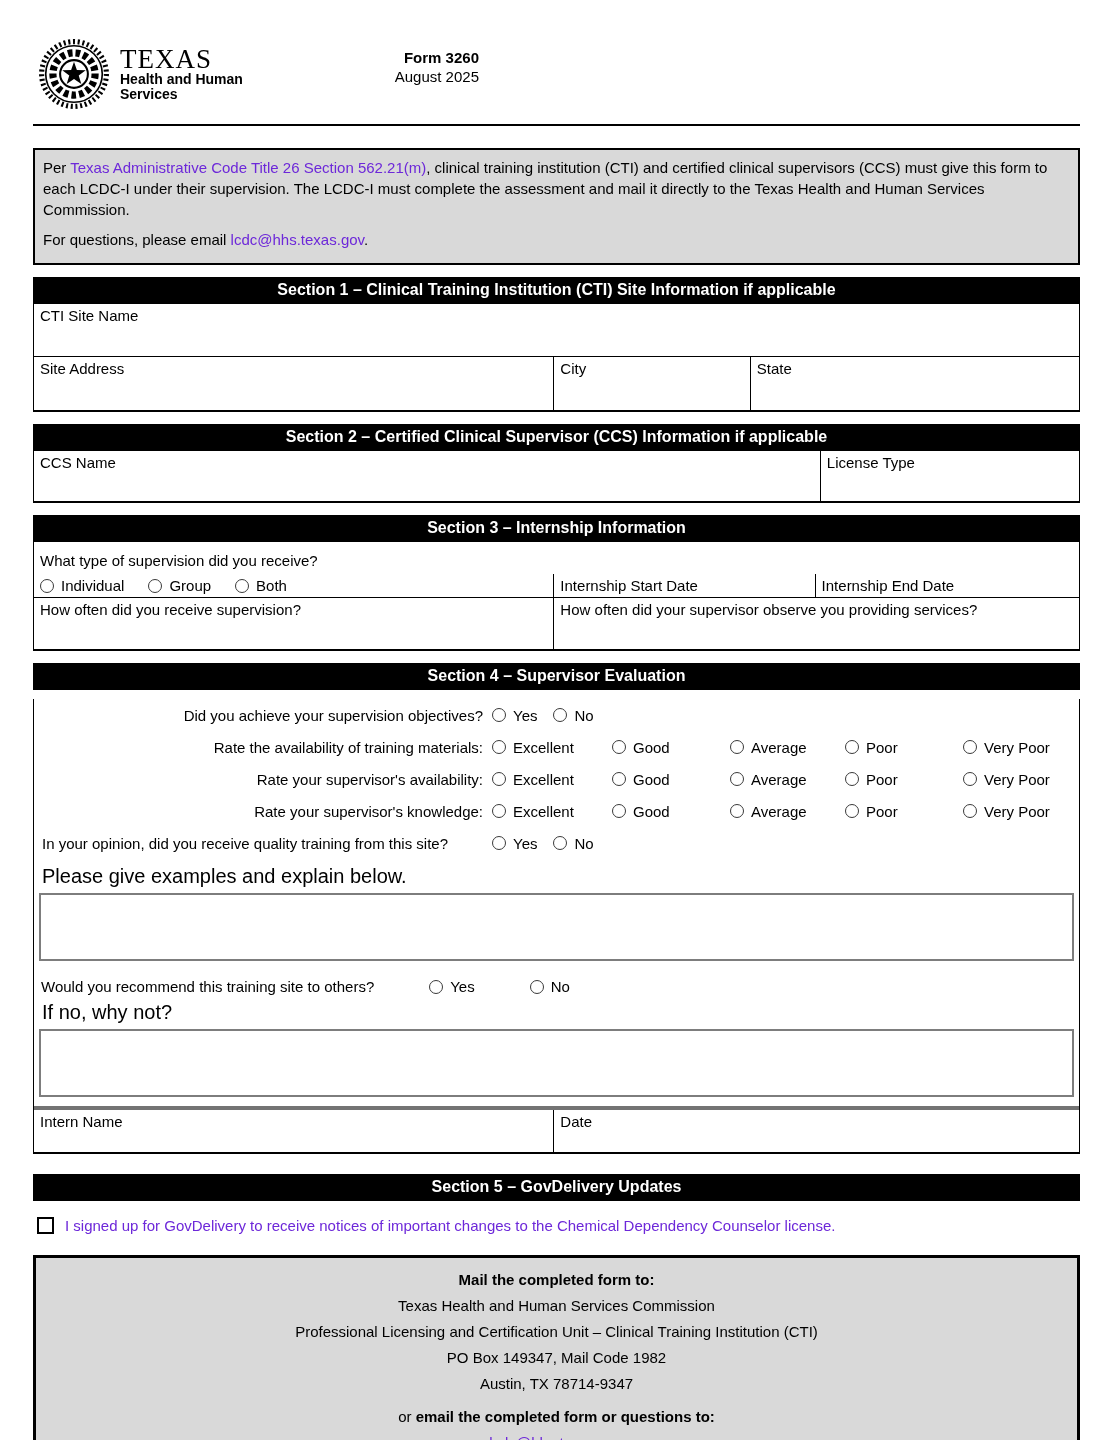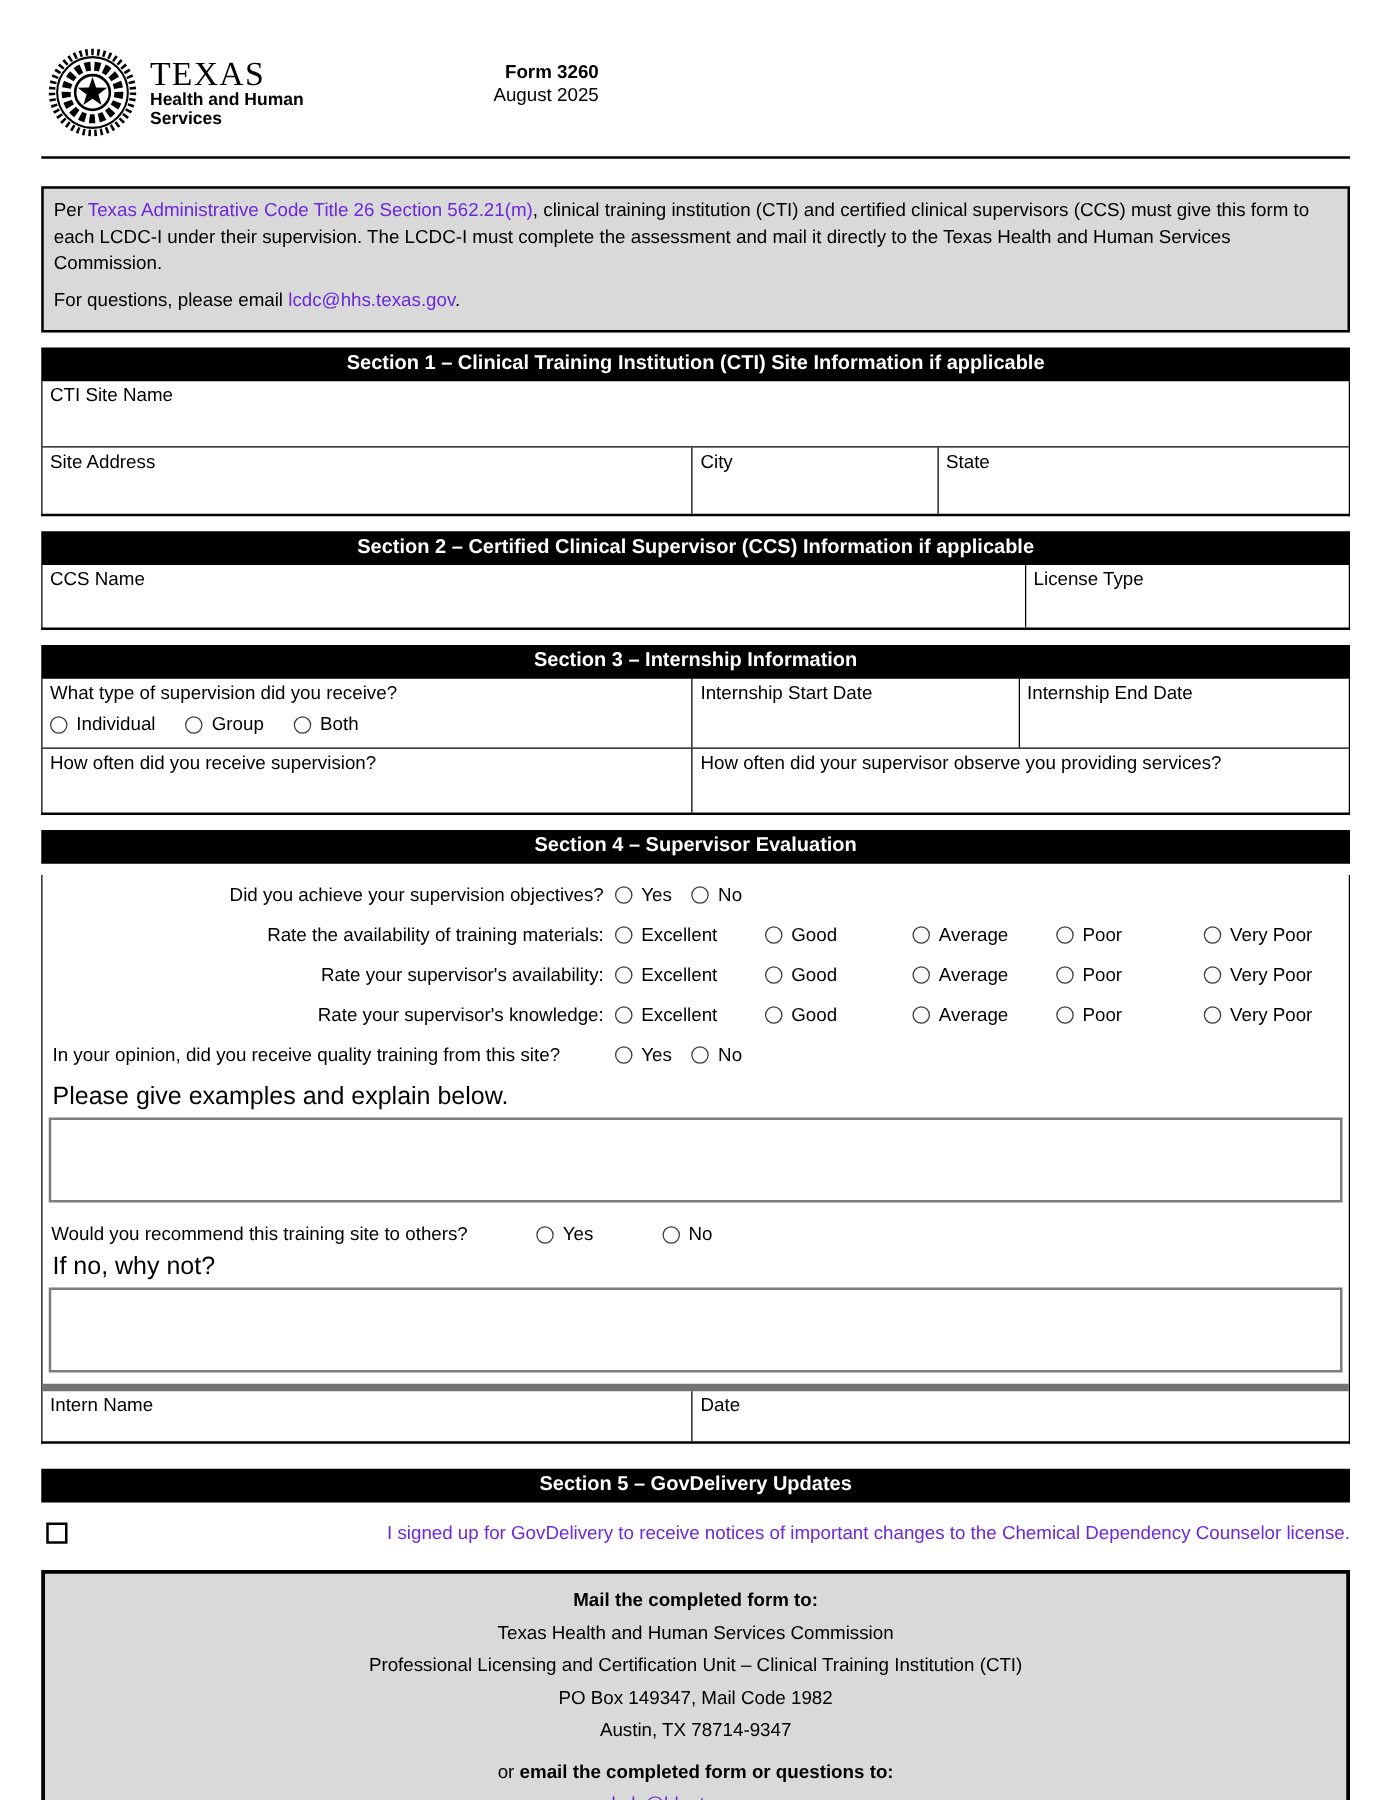--- a/index.html
+++ b/index.html
@@ -38,21 +38,21 @@
   
   .s1-name-row { height:52px; }
   .s1-addr-row { height:54px; }
   .s1-addr { width:49.7%; } .s1-city { width:18.8%; } .s1-state { width:18.6%; } .s1-zip { width:12.9%; }
 
   
   .s2-row { height:50px; }
   .s2-name { width:75.2%; } .s2-lic { width:24.8%; }
 
   
-  .s3-row1 { height:55px; }
+  .s3-row1 { height:55px;align-items:flex-end; }
   .s3-type { width:49.7%; } .s3-start { width:25.0%; } .s3-end { width:25.3%; }
   .s3-row2 { height:52px; }
   .s3-freq { width:49.7%; } .s3-obs { width:50.3%; }
   .radio-line { margin-top:8px; display:flex; align-items:center; }
   .radio-line .radio-opt + .radio-opt { margin-left:24px; }
 
   
   .radio-opt { display:inline-flex; align-items:center; font-size:15px; white-space:nowrap; }
   .radio-circle { display:inline-block; width:14px; height:14px; border:1px solid #3a3a3a; border-radius:50%; background:#fff; margin-right:7px; flex:0 0 auto; }
 
@@ -60,25 +60,25 @@
   .eval-row { display:flex; align-items:center; height:32px; }
   .eval-row.first { margin-top:9px; }
   .eval-label { width:458px; text-align:right; padding-right:9px; font-size:15px; }
   .eval-label.left { text-align:left; padding-left:8px; }
   .opt-col-1 { width:120px; } .opt-col-2 { width:118px; } .opt-col-3 { width:115px; } .opt-col-4 { width:118px; } .opt-col-5 { width:112px; }
   .yn-gap { margin-left:16px; }
   .free-label { font-size:20px; padding:6px 0 2px 8px; }
   .textarea-box { margin:3px 5px 0 5px; height:68px; border:2px solid #7d7d7d; background:#fff; }
   .recommend-row { display:flex; align-items:center; margin-top:17px; padding-left:7px; font-size:15px;gap:41px; }
   .recommend-row .radio-opt { margin-left:14px; }
-  .sign-row { margin-top:9px; border-top:6px solid #737373; display:flex; height:46px; }
+  .sign-row { margin-top:9px; border-top:4px solid #737373; display:flex; height:46px; }
   .sign-name { width:49.7%; } .sign-date { width:50.3%; }
 
   
-  .gov-row { margin-top:16px; display:flex; align-items:center; padding-left:4px; margin-bottom:4px;justify-content:space-between; }
+  .gov-row { margin-top:16px; display:flex; align-items:center; padding-left:4px; margin-bottom:4px; }
   .checkbox { width:17px; height:17px; border:2px solid #000; background:#fff; flex:0 0 auto; margin-right:11px; }
   .gov-link { font-size:15px; }
 
   
   .mail-box { margin-top:21px; border:3px solid #000; background:#D9D9D9; text-align:center; padding:9px 0 12px 0; }
   .mail-line { font-size:15px; line-height:26px; }
   .mail-heading { font-weight:bold; }
   .mail-email-heading { margin-top:7px; }
 </style>
 </head>

